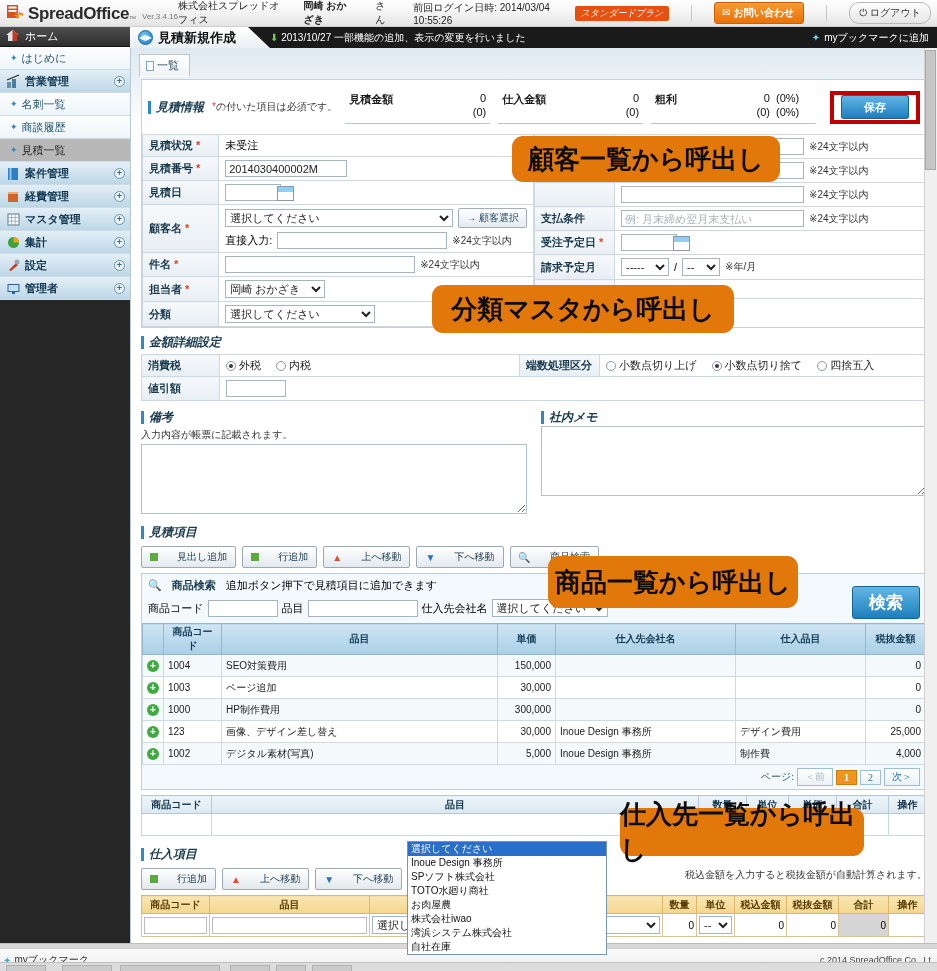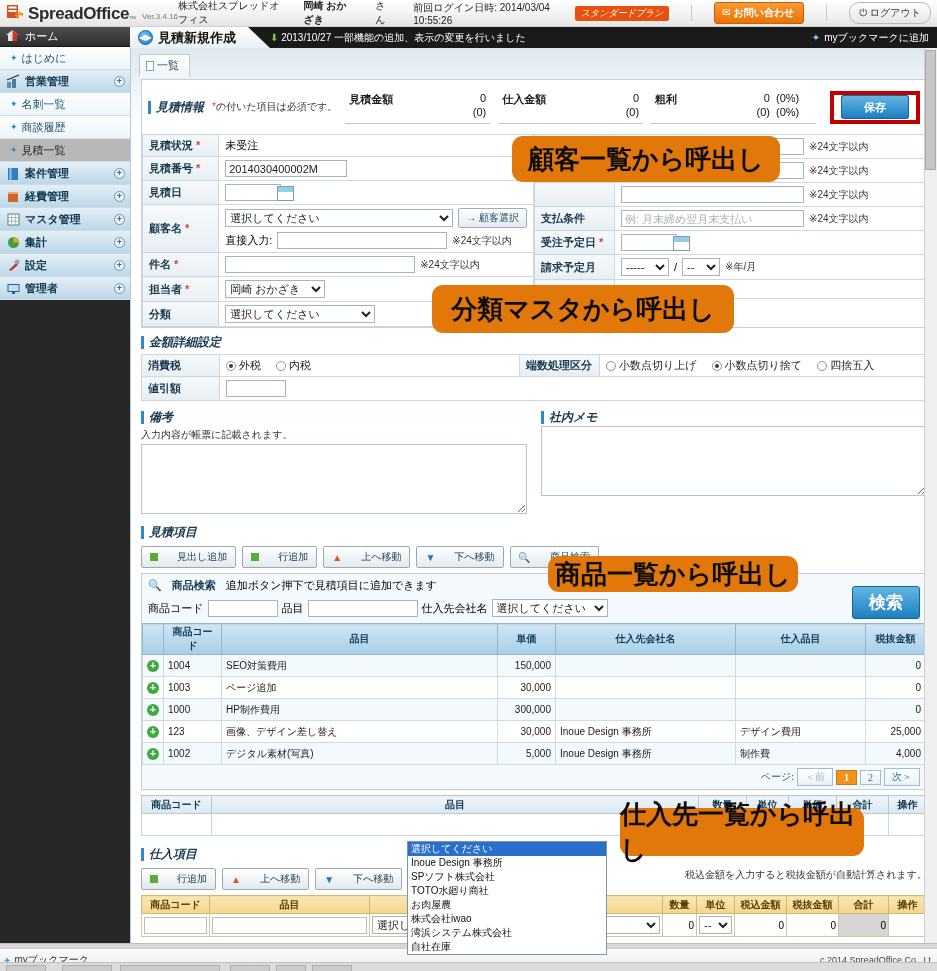--- a/index.html
+++ b/index.html
@@ -910,21 +910,21 @@
   <div class="callout" style="left:512px; top:136px; width:268px; height:46px; font-size:26px;">顧客一覧から呼出し</div>
 
   <svg class="co-tail" style="left:352px; top:286px;" width="120" height="40" viewBox="0 0 120 40">
     <path d="M120 4 L84 6 L0 20 L86 26 Z" fill="#e2770a"></path>
   </svg>
   <div class="callout" style="left:432px; top:285px; width:302px; height:48px; font-size:26px;">分類マスタから呼出し</div>
 
   <svg class="co-tail" style="left:466px; top:558px;" width="120" height="40" viewBox="0 0 120 40">
     <path d="M120 4 L80 6 L0 18 L82 26 Z" fill="#e2770a"></path>
   </svg>
-  <div class="callout" style="left:548px; top:556px; width:250px; height:36px; font-size:26px;">商品一覧から呼出し</div>
+  <div class="callout" style="left:548px; top:556px; width:250px; height:52px; font-size:26px;">商品一覧から呼出し</div>
 
   <svg class="co-tail" style="left:610px; top:848px;" width="130" height="80" viewBox="0 0 130 80">
     <path d="M90 0 L125 2 L16 74 Z" fill="#e2770a"></path>
   </svg>
   <div class="callout" style="left:620px; top:808px; width:244px; height:48px; font-size:26px;">仕入先一覧から呼出し</div>
 
   <div class="footer-line"></div>
   <div class="footer">
     <span class="fmark">
       <span style="color:#4aa8d8;">✦</span>

